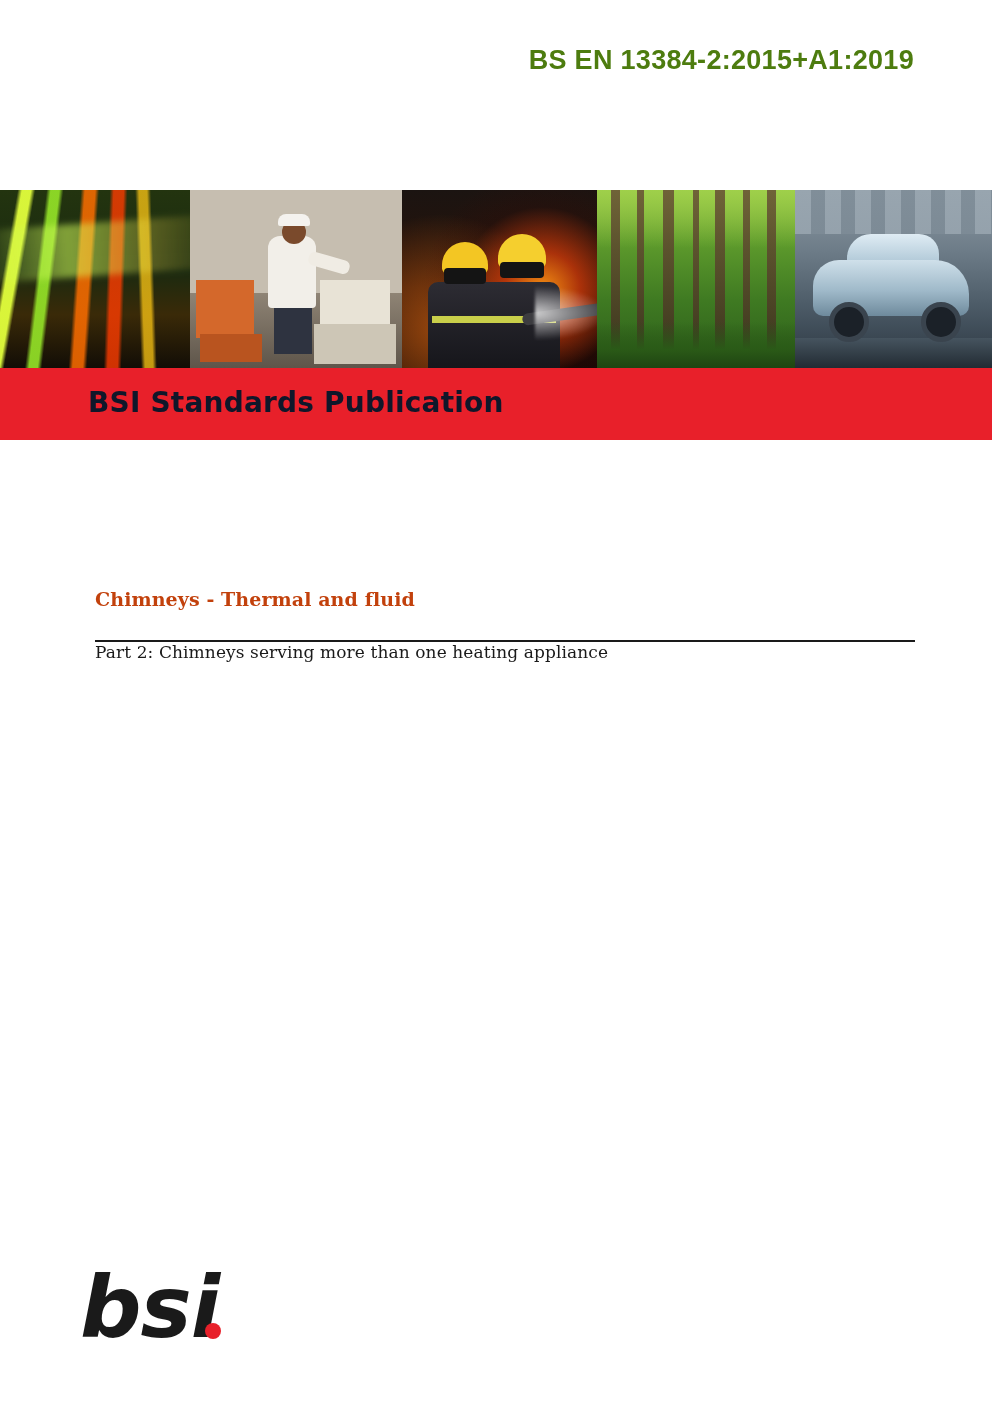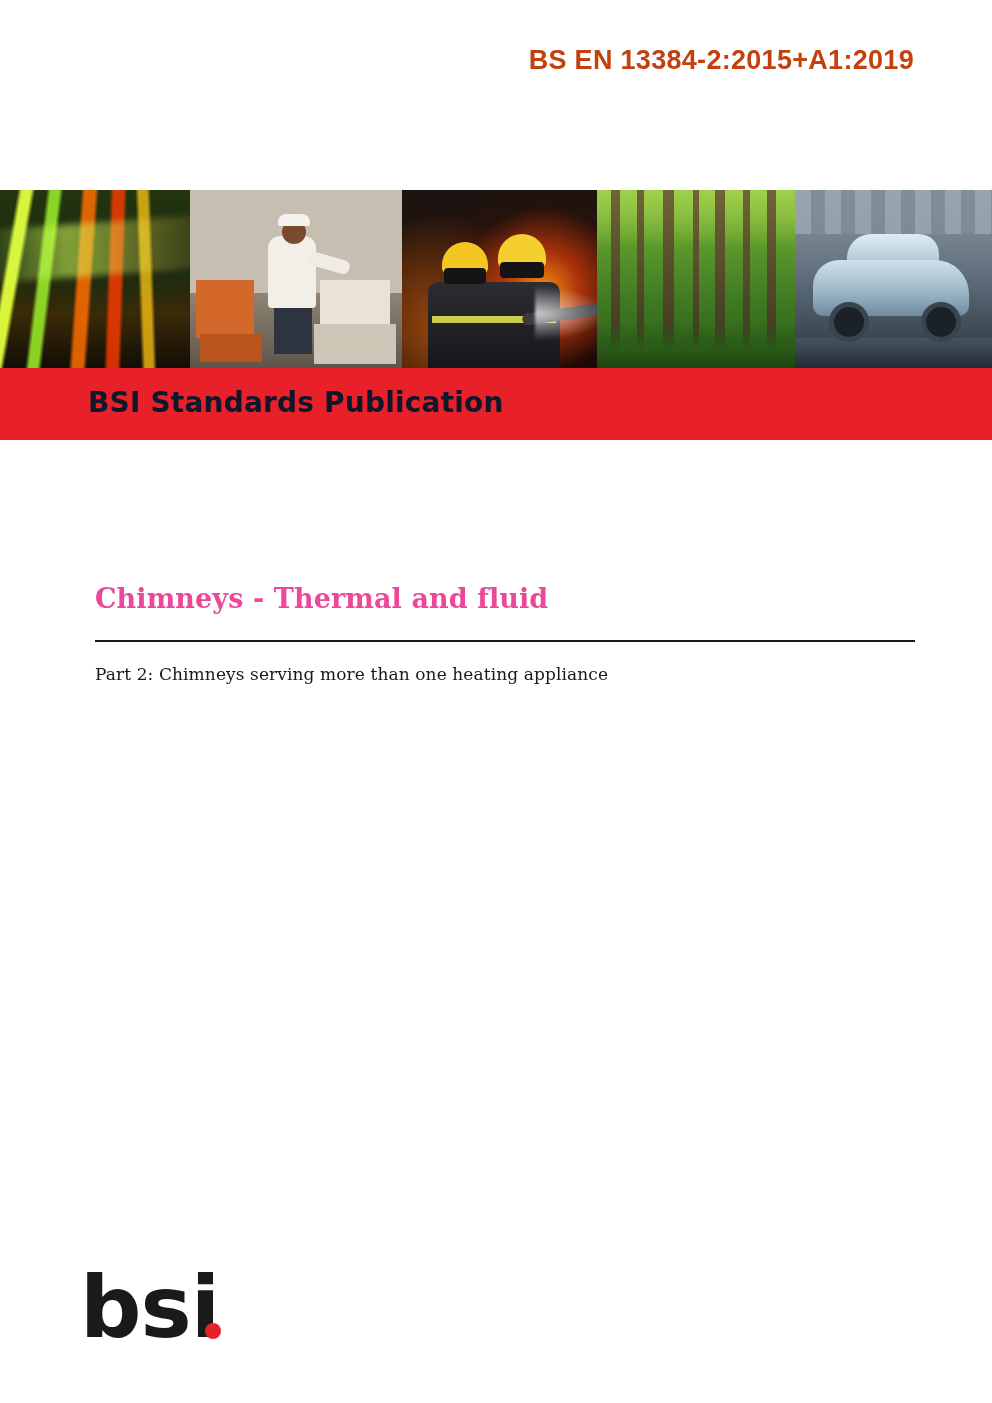--- a/index.html
+++ b/index.html
@@ -22,21 +22,21 @@
   }
 
   
   .doc-number {
     position: absolute;
     top: 45px;
     right: 78px;
     font-family: "Liberation Sans", sans-serif;
     font-size: 27px;
     font-weight: bold;
-    color: #c2410c;
+    color: #4d7c0f;
     letter-spacing: 0.3px;
     white-space: nowrap;
   }
 
   
   .photo-band {
     position: absolute;
     top: 190px;
     left: 0;
     width: 992px;
@@ -237,47 +237,47 @@
 
   
   .title-block {
     position: absolute;
     left: 95px;
     top: 580px;
     width: 820px;
   }
   .title-line {
     font-family: "DejaVu Serif", serif;
-    font-size: 27px;
+    font-size: 19px;
     font-weight: bold;
-    color: #ec4899;
+    color: #c2410c;
     line-height: 38px;
     letter-spacing: 0.1px;
   }
   .rule {
     margin-top: 22px;
     width: 820px;
     height: 2px;
     background: #1a1a1a;
   }
   .subtitle {
-    margin-top: 22px;
     font-family: "DejaVu Serif", serif;
     font-size: 17px;
     color: #1a1a1a;
     letter-spacing: 0.1px;
   }
 
   
   .logo {
     position: absolute;
     left: 80px;
     bottom: 48px;
     width: 160px;
     height: 92px;
+    font-style: italic;
   }
   .logo svg { display: block; }
 </style>
 </head>
 <body>
 
 <div class="page">
 
   <div class="doc-number">BS EN 13384-2:2015+A1:2019</div>
 

